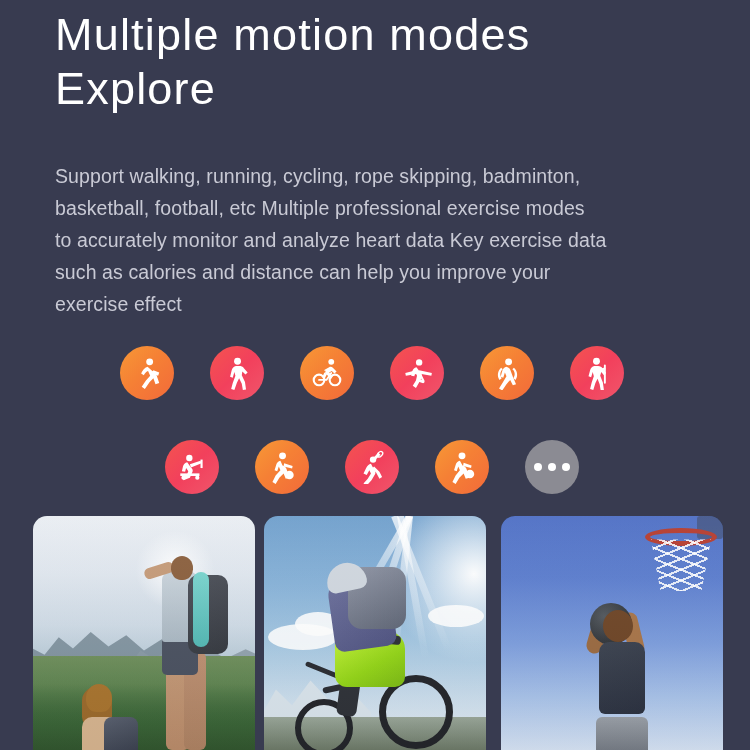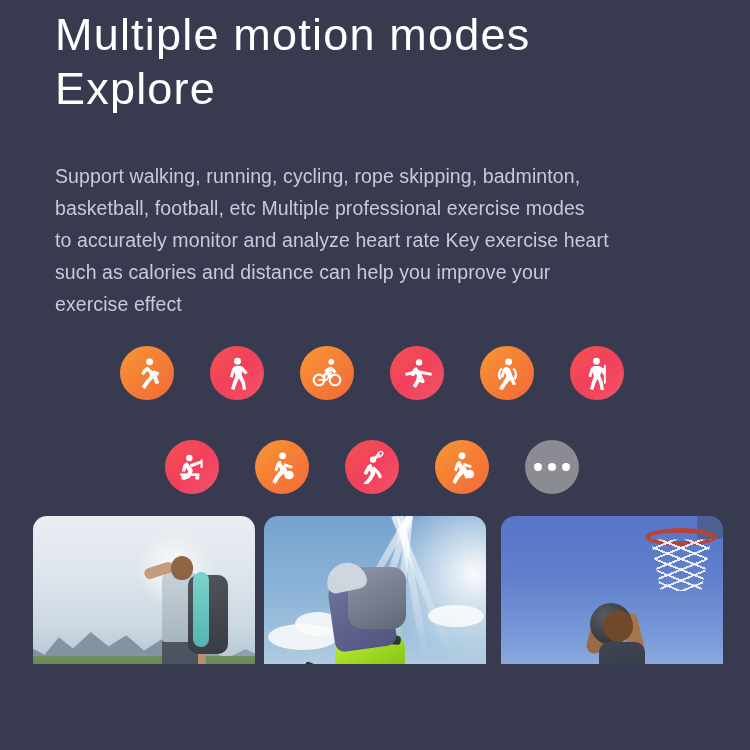--- a/index.html
+++ b/index.html
@@ -14,21 +14,21 @@
   body {
     background: #383b50;
     font-family: "Liberation Sans", sans-serif;
     position: relative;
   }
 
   .page {
     position: absolute;
     inset: 0;
     width: 750px;
-    height: 664px;
+    height: 750px;
     background: #383b50;
     overflow: hidden;
   }
 
   
   .headline {
     position: absolute;
     left: 55px;
     top: 8px;
     width: 660px;
@@ -363,21 +363,21 @@
 </head>
 <body>
 
 <div class="page">
 
   <h1 class="headline">Multiple motion modes
 Explore</h1>
 
   <p class="body-copy">Support walking, running, cycling, rope skipping, badminton,
 basketball, football, etc Multiple professional exercise modes
-to accurately monitor and analyze heart rate Key exercise heart
+to accurately monitor and analyze heart data Key exercise data
  such as calories and distance can help you improve your
 exercise effect</p>
 
   <div class="icon-rows">
 
     <div class="icon-row row-1">
 
       <div class="mode-chip grad-orange">
         <span>
           <svg viewBox="0 0 64 64" aria-hidden="true">

